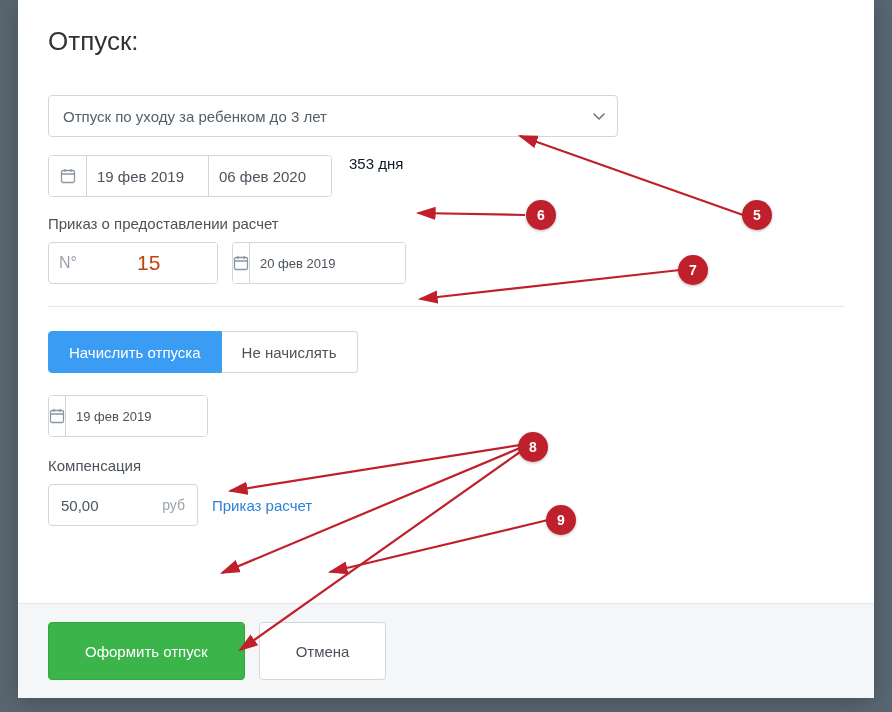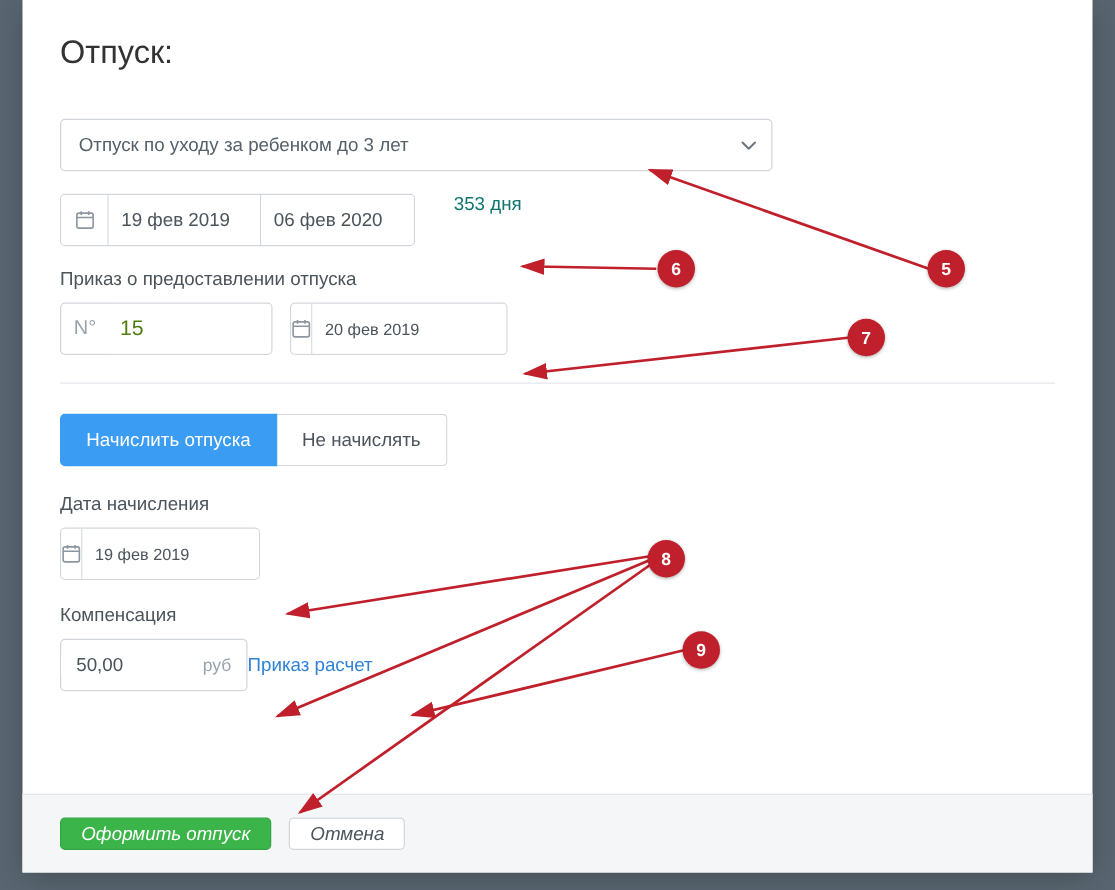--- a/index.html
+++ b/index.html
@@ -84,42 +84,43 @@
     border: none;
     width: 122px;
     padding: 0 10px;
     font-size: 15px;
     color: #4b535b;
   }
   .date-pair input:first-of-type {
     border-right: 1px solid #d2d6db;
   }
   .days-count {
-    margin-left: 28px;
-    color: #0f766e;
+    margin-left: 14px;
+    color: #0f172a;
     font-size: 15px;
   }
   .order-row { display: flex; gap: 14px; align-items: center; margin-bottom: 22px;}
   .order-num {
     display: flex;
     border: 1px solid #d2d6db;
     border-radius: 4px;
     height: 42px;
     overflow: hidden;
     width: 170px;
   }
   .order-num .prefix {
     display: flex; align-items: center; justify-content: center;
     padding: 0 10px;
     color: #9aa3ac;
     border-right: 1px solid transparent;
   }
   .order-num input {
-    border: none; flex: 1; padding: 0 8px; font-size: 17px; color:#4d7c0f;
+    border: none; flex: 1; padding: 0 8px; font-size: 21px; color:#c2410c;
     min-width: 0;
+    margin-left: 41px;
   }
   .date-single {
     display: flex;
     border: 1px solid #d2d6db;
     border-radius: 4px;
     height: 42px;
     overflow: hidden;
     width: 174px;
   }
   .date-single .cal-btn {
@@ -142,37 +143,37 @@
     cursor:pointer;
     display:flex;align-items:center;
   }
   .toggle-btn.active {
     background: #3a9cf2;
     border-color:#3a9cf2;
     color:#fff;
   }
   .toggle-btn:first-child{border-radius:4px 0 0 4px;}
   .toggle-btn:last-child{border-radius:0 4px 4px 0; border-left:none;}
-  .comp-row { display:flex; align-items:center; gap:0; margin-bottom: 10px;}
+  .comp-row { display:flex; align-items:center; gap:14px; margin-bottom: 10px;}
   .comp-input {
     display:flex; border:1px solid #d2d6db; border-radius:4px; height:42px; width:150px;
     align-items:center;
   }
   .comp-input input { border:none; flex:1; padding:0 12px; font-size:15px; color:#4b535b; min-width:0;}
   .comp-input .suffix { padding:0 12px; color:#9aa3ac; font-size:14px;}
   .link { color:#2f82d6; font-size:15px; cursor:pointer;}
   .modal-footer {
     background:#f5f6f8;
     padding: 18px 30px;
     border-top:1px solid #e4e7ea;
     display:flex; gap:14px;
   }
   .btn {
-    height:26px; padding:0 16px; border-radius:4px; font-size:15px; cursor:pointer;
-    display:flex; align-items:center;font-style:italic;
+    height:58px; padding:0 36px; border-radius:4px; font-size:15px; cursor:pointer;
+    display:flex; align-items:center;
   }
   .btn-primary { background:#3bb54a; border:1px solid #35a442; color:#fff;}
   .btn-secondary { background:#fff; border:1px solid #d2d6db; color:#4b535b;}
   svg { display:block; }
 
   
   .annot { position:absolute; left:0; top:0; width:892px; height:712px; pointer-events:none; }
   .badge {
     position:absolute; width:30px; height:30px; border-radius:50%;
     background:#c0202b; color:#fff; display:flex; align-items:center; justify-content:center;
@@ -212,21 +213,21 @@
               <line x1="5" y1="1" x2="5" y2="4" stroke="#8c96a0" stroke-width="1.3"></line>
               <line x1="11" y1="1" x2="11" y2="4" stroke="#8c96a0" stroke-width="1.3"></line>
             </svg>
         </span>
         <input type="text" value="19 фев 2019" style="">
         <input type="text" value="06 фев 2020" style="">
       </div>
       <span class="days-count">353 дня</span>
     </div>
 
-    <label class="section-label">Приказ о предоставлении отпуска</label>
+    <label class="section-label">Приказ о предоставлении расчет</label>
     <div class="order-row">
       <div class="order-num">
         <span class="prefix">N°</span>
         <input type="text" value="15" style="">
       </div>
       <div class="date-single">
         <span class="cal-btn">
           <svg width="16" height="16" viewBox="0 0 16 16">
               <rect x="1.5" y="2.5" width="13" height="12" rx="1.5" fill="none" stroke="#8c96a0" stroke-width="1.3"></rect>
               <line x1="1.5" y1="6" x2="14.5" y2="6" stroke="#8c96a0" stroke-width="1.3"></line>
@@ -238,21 +239,20 @@
       </div>
     </div>
 
     <hr class="sep">
 
     <div class="toggle-group">
       <div class="toggle-btn active">Начислить отпуска</div>
       <div class="toggle-btn">Не начислять</div>
     </div>
 
-    <label class="section-label">Дата начисления</label>
     <div class="row" style="margin-bottom:20px;">
       <div class="date-single" style="width:160px;">
         <span class="cal-btn">
           <svg width="16" height="16" viewBox="0 0 16 16">
               <rect x="1.5" y="2.5" width="13" height="12" rx="1.5" fill="none" stroke="#8c96a0" stroke-width="1.3"></rect>
               <line x1="1.5" y1="6" x2="14.5" y2="6" stroke="#8c96a0" stroke-width="1.3"></line>
               <line x1="5" y1="1" x2="5" y2="4" stroke="#8c96a0" stroke-width="1.3"></line>
               <line x1="11" y1="1" x2="11" y2="4" stroke="#8c96a0" stroke-width="1.3"></line>
             </svg>
         </span>

